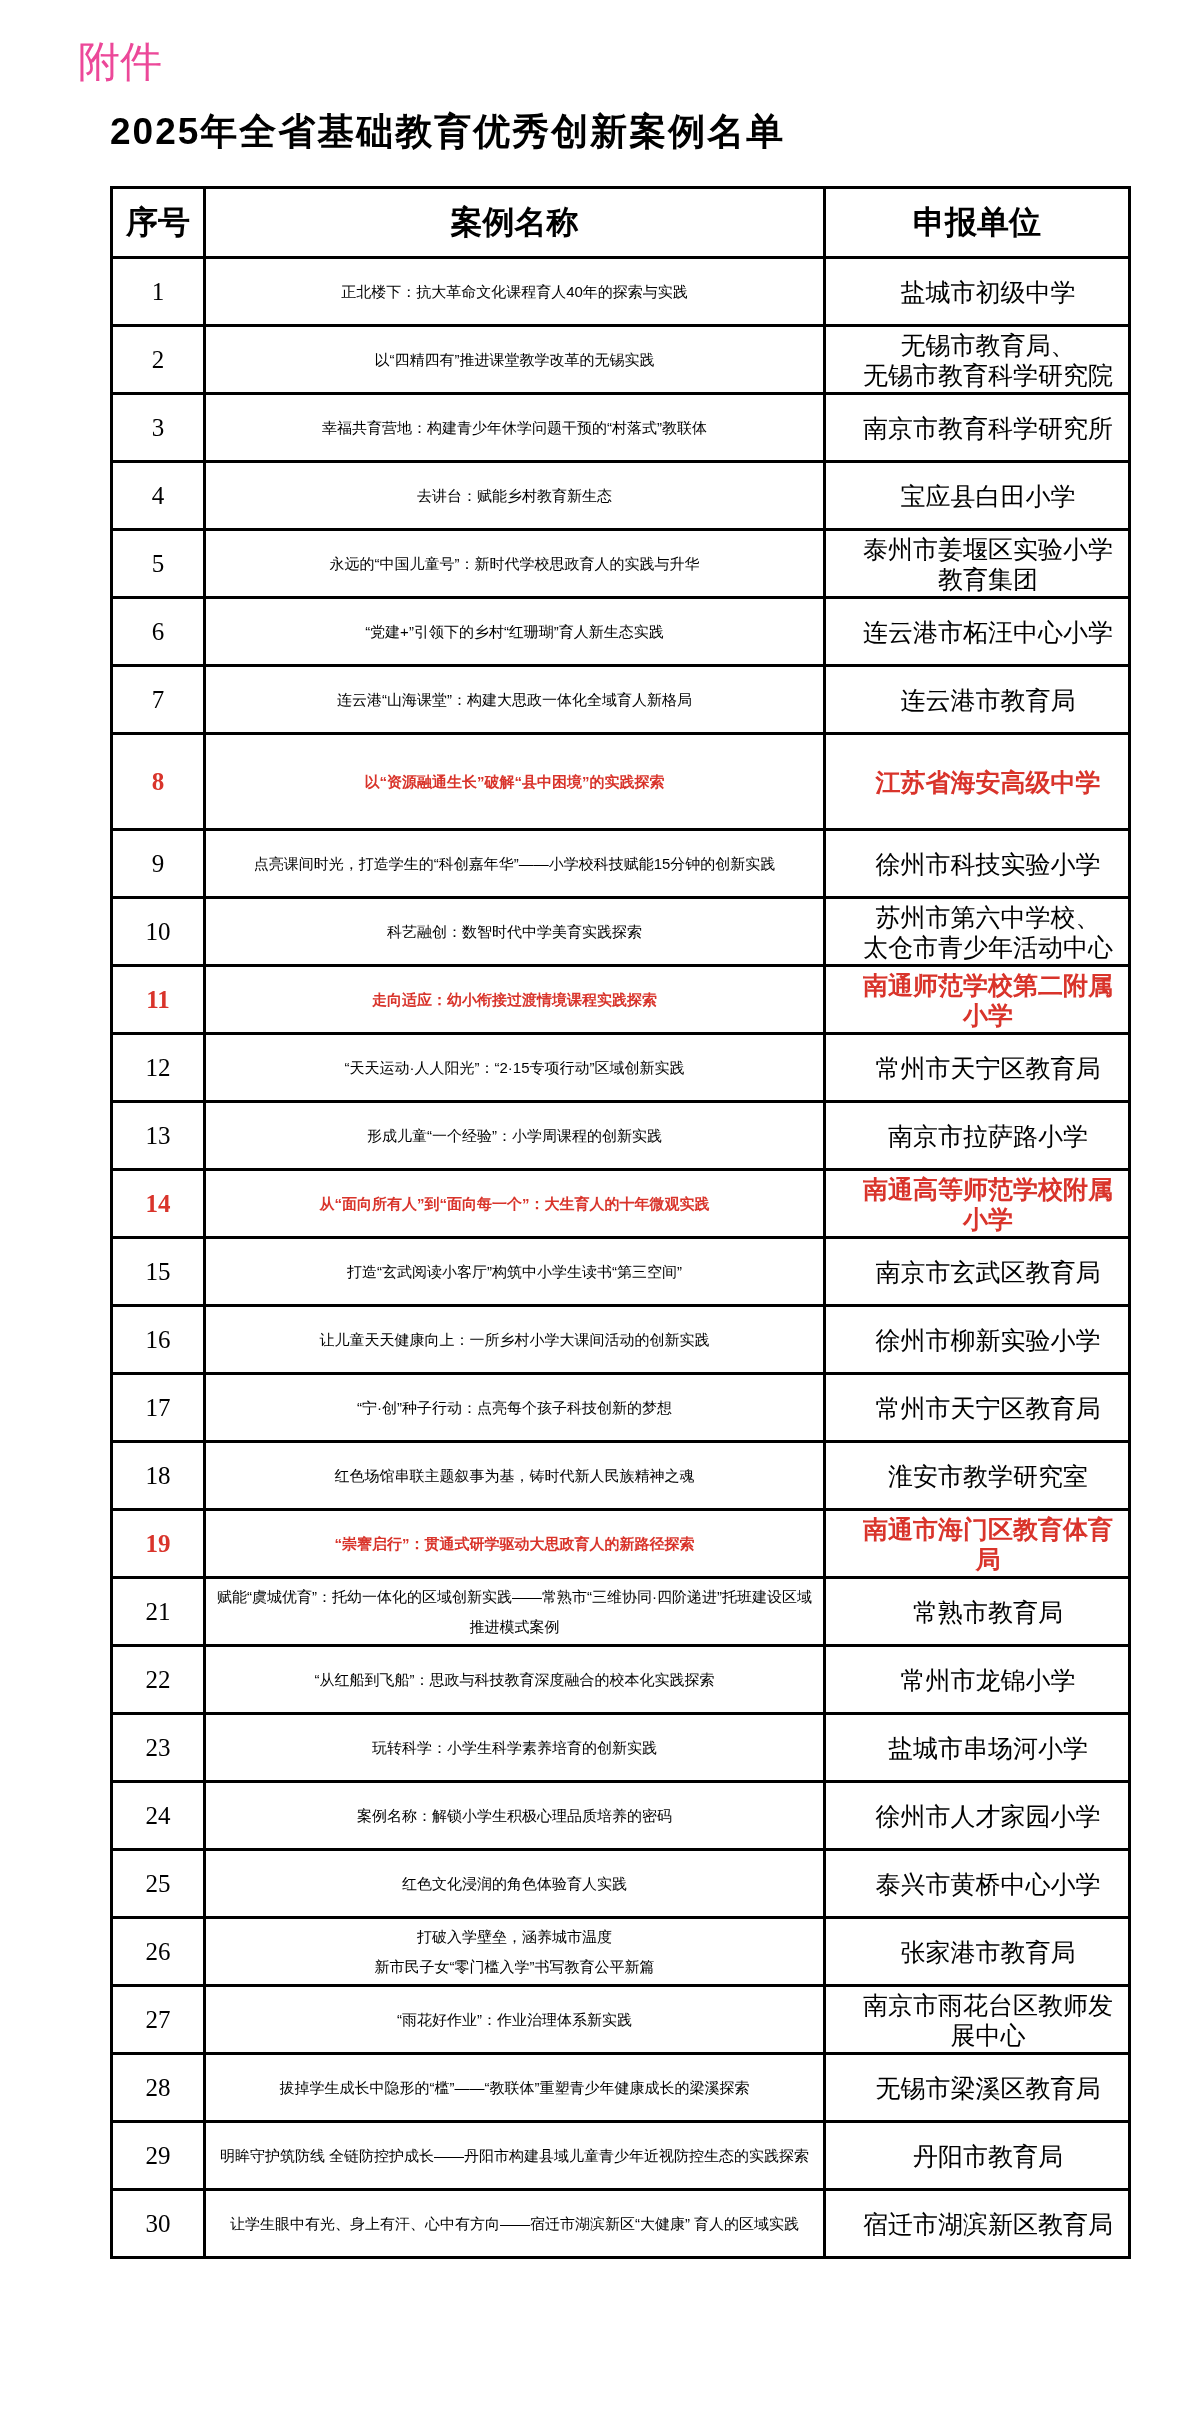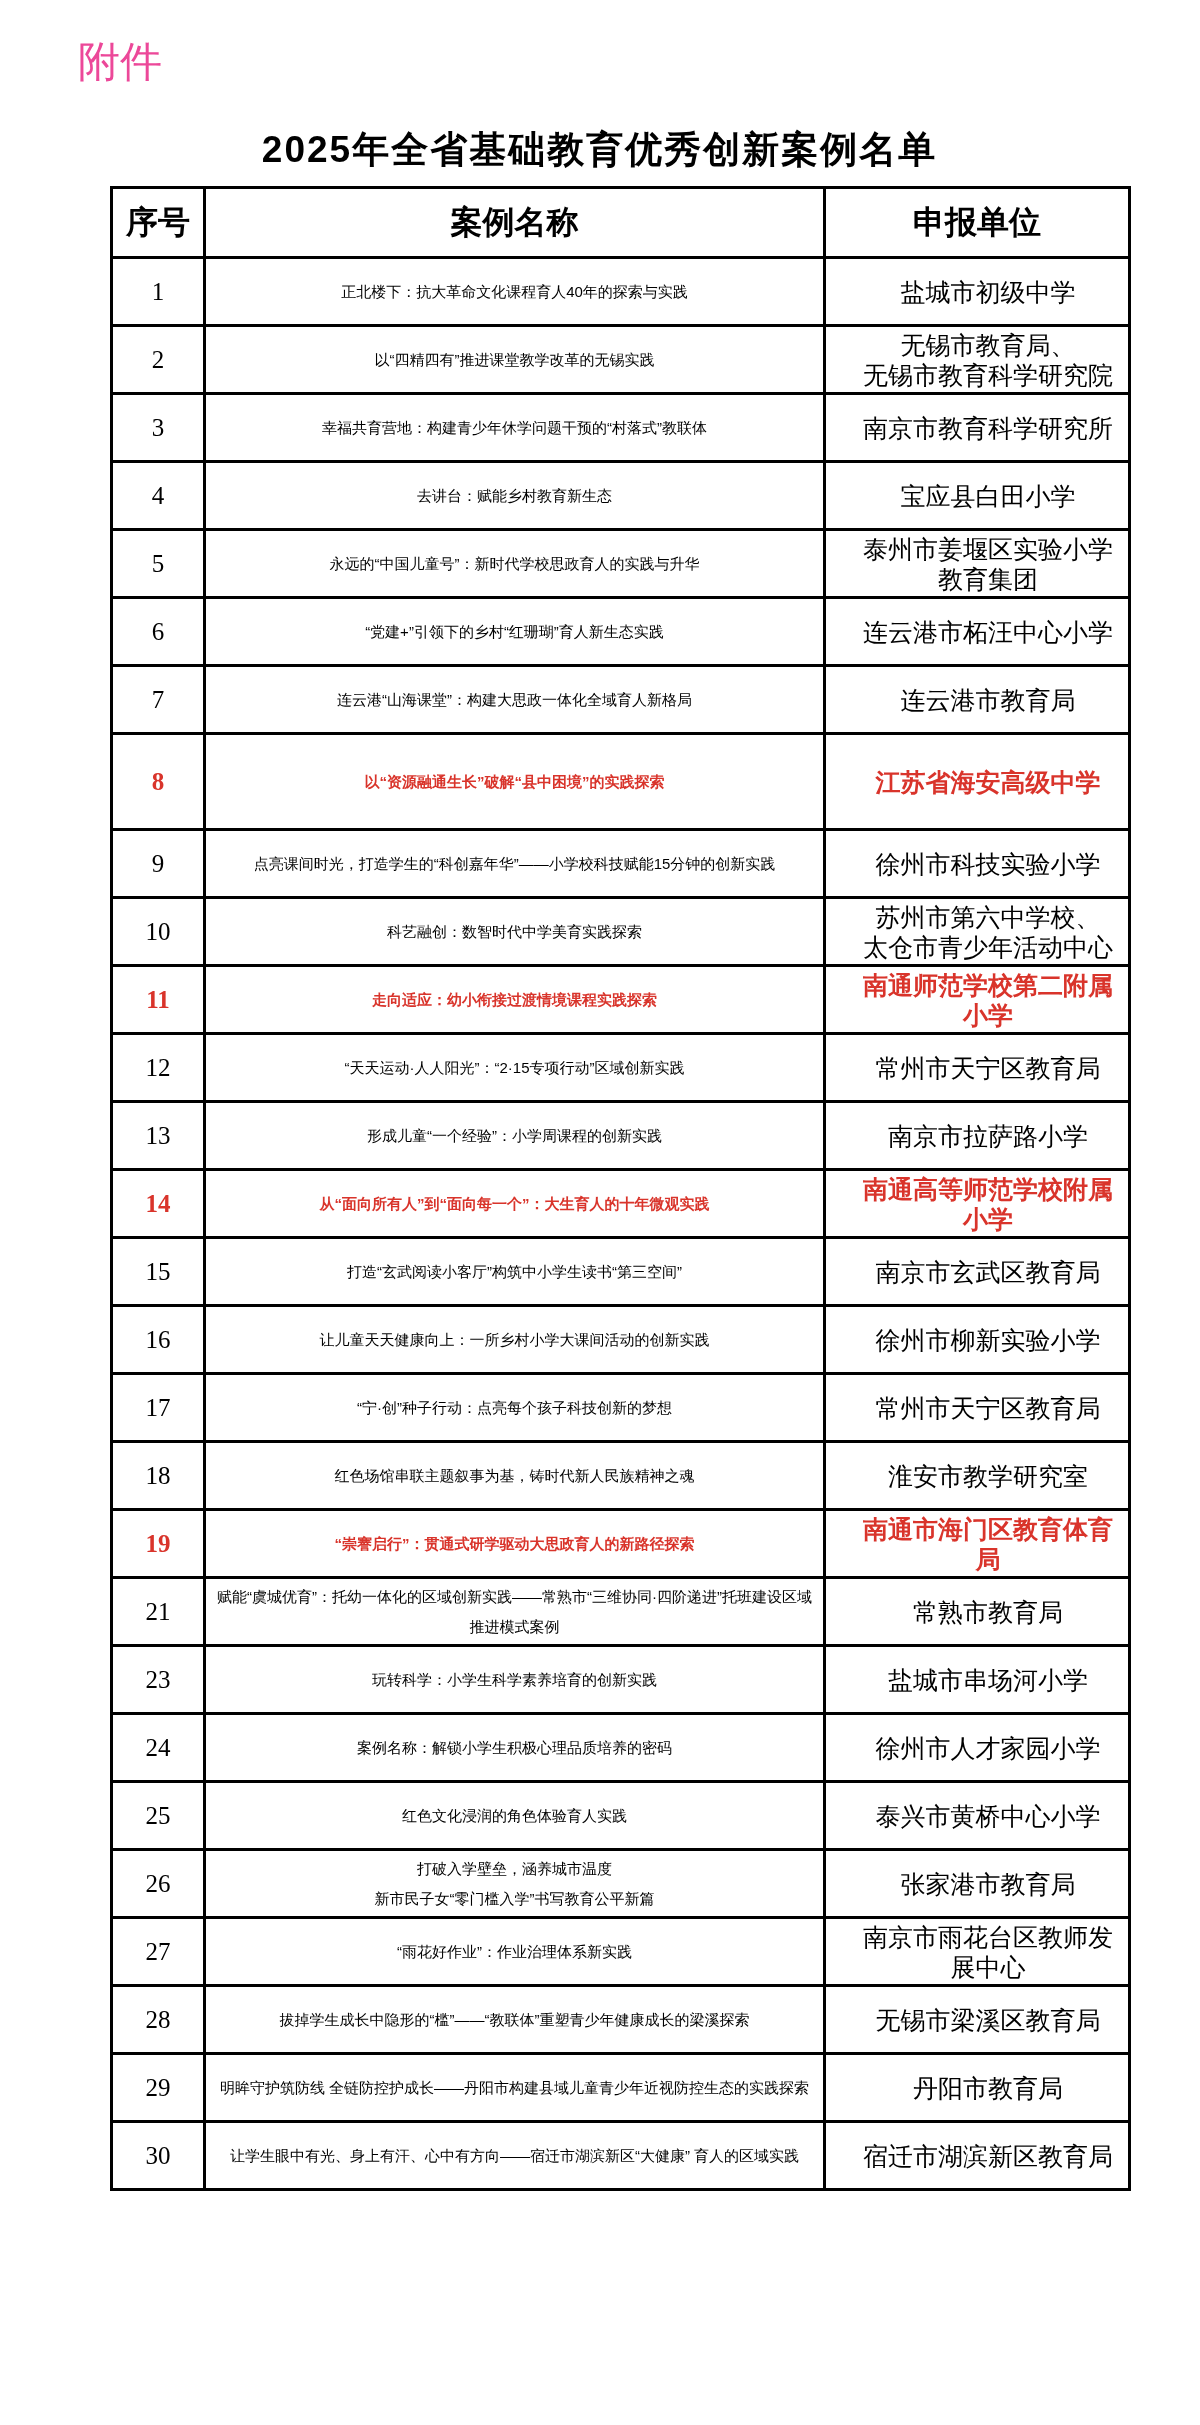--- a/index.html
+++ b/index.html
@@ -19,23 +19,22 @@
     left: 78px;
     top: 38px;
     font-size: 42px;
     line-height: 48px;
     font-family: "Liberation Sans", "DejaVu Sans", sans-serif;
     color: #ec4899;
   }
   .doc-title {
     position: absolute;
     left: 110px;
-    top: 128px;
+    top: 110px;
     width: 979px;
-    text-align: center;
     font-size: 37px;
     line-height: 44px;
     font-weight: bold;
     letter-spacing: 2px;
     color: #000;
   }
   table.case-table {
     position: absolute;
     left: 110px;
     top: 186px;
@@ -189,20 +188,25 @@
     <td class="cell-no">19</td>
     <td class="cell-name">“崇謇启行”：贯通式研学驱动大思政育人的新路径探索</td>
     <td class="cell-unit">南通市海门区教育体育局</td>
   </tr>
       <tr>
     <td class="cell-no">21</td>
     <td class="cell-name">赋能“虞城优育”：托幼一体化的区域创新实践——常熟市“三维协同·四阶递进”托班建设区域推进模式案例</td>
     <td class="cell-unit">常熟市教育局</td>
   </tr>
       <tr>
+    <td class="cell-no">22</td>
+    <td class="cell-name">“从红船到飞船”：思政与科技教育深度融合的校本化实践探索</td>
+    <td class="cell-unit">常州市龙锦小学</td>
+  </tr>
+      <tr>
     <td class="cell-no">23</td>
     <td class="cell-name">玩转科学：小学生科学素养培育的创新实践</td>
     <td class="cell-unit">盐城市串场河小学</td>
   </tr>
       <tr>
     <td class="cell-no">24</td>
     <td class="cell-name">案例名称：解锁小学生积极心理品质培养的密码</td>
     <td class="cell-unit">徐州市人才家园小学</td>
   </tr>
       <tr>

